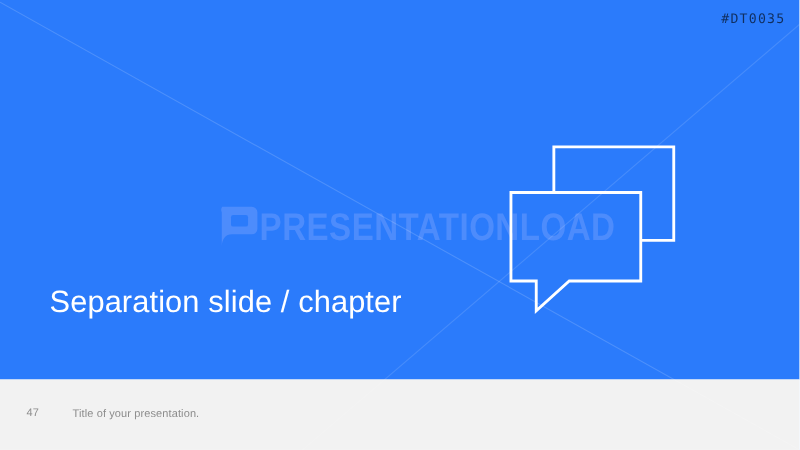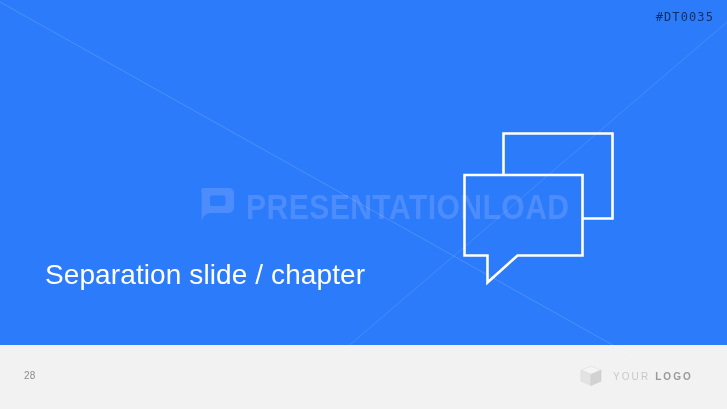--- a/index.html
+++ b/index.html
@@ -64,21 +64,21 @@
     white-space: nowrap;
   }
 
   
   .wm {
     position: absolute;
     left: 196px;
     top: 186px;
     display: flex;
     align-items: center;
-    gap: 11px;
+    gap: 1px;
     opacity: 1;
     pointer-events: none;
   }
   .wm-mark {
     width: 39px;
     height: 40px;
     flex: none;
   }
   .wm-text {
     font-family: "Liberation Sans", sans-serif;
@@ -193,26 +193,17 @@
     </div>
   </div>
 
   <div class="footer"></div>
 
   <svg class="diagonals" viewBox="0 0 727 409">
     <line x1="0" y1="2" x2="727" y2="409" stroke="#ffffff" stroke-opacity="0.16" stroke-width="1"></line>
     <line x1="727" y1="22" x2="275" y2="409" stroke="#ffffff" stroke-opacity="0.13" stroke-width="1"></line>
   </svg>
 
-  <div class="page-num">28</div>
-
-  <div class="logo-block">
-    <svg class="logo-cube" viewBox="0 0 26 26">
-      <polygon points="13,3 23,7.2 13,11.5 3,7.2" fill="#f4f4f4" stroke="#e0e0e0" stroke-width="0.7"></polygon>
-      <polygon points="3,7.2 13,11.5 13,22.5 3,18.2" fill="#e3e3e3" stroke="#dcdcdc" stroke-width="0.7"></polygon>
-      <polygon points="13,11.5 23,7.2 23,18.2 13,22.5" fill="#d2d2d2" stroke="#cfcfcf" stroke-width="0.7"></polygon>
-    </svg>
-    <span class="logo-text">
-      <span class="lt-your">YOUR</span><span>&nbsp;</span><span class="lt-logo">LOGO</span>
-    </span>
-  </div>
+  <div class="page-num">47</div>
+  <div class="foot-title">Title of your presentation.</div>
+
 
 </div>
 
 </body></html>

